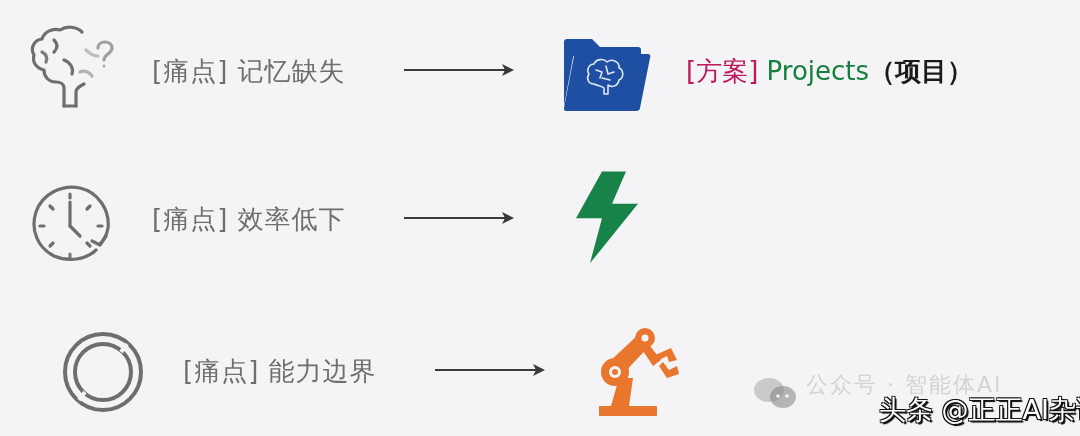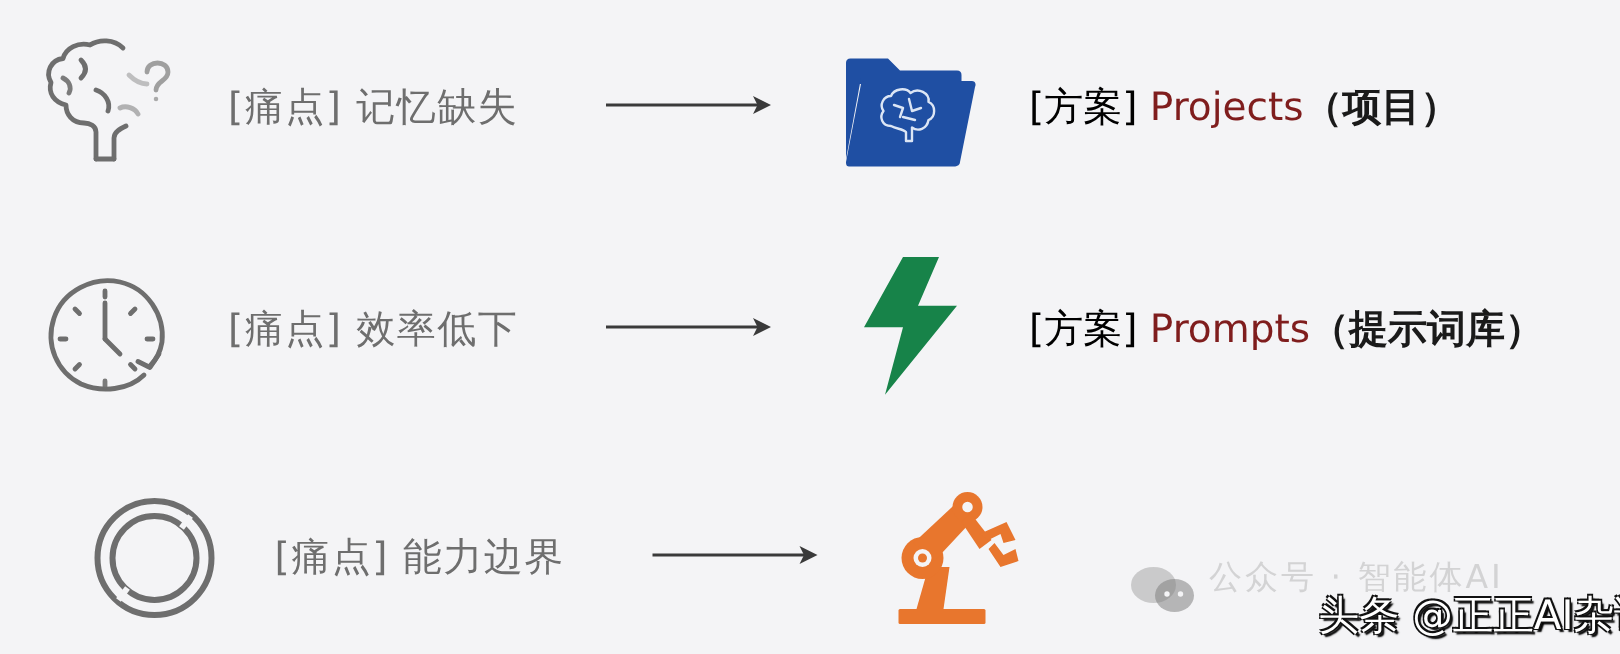--- a/index.html
+++ b/index.html
@@ -17,22 +17,22 @@
   .pain-text {
     position:absolute; left:152px; top:42px;
     font-size:26px; color:#6e6e6e; letter-spacing:1px; white-space:nowrap;
   }
   .arrow { position:absolute; left:402px; top:50px; width:114px; height:16px; }
   .sol-icon { position:absolute; left:558px; top:10px; width:96px; height:96px; }
   .sol-text {
     position:absolute; left:686px; top:42px;
     font-size:26px; color:#1e1e1e; white-space:nowrap;
   }
-  .sol-text .tag { color:#000000; font-weight:normal; }
-  .sol-text .name { color:#7f1d1d; }
+  .sol-text .tag { color:#be185d; font-weight:normal; }
+  .sol-text .name { color:#15803d; }
   .sol-text .paren { font-weight:bold; color:#1a1a1a; }
   .wechat-icon { position:absolute; left:752px; top:375px; width:46px; height:36px; }
   .watermark-wechat-text {
     position:absolute; left:806px; top:370px;
     font-size:22px; color:rgba(170,170,170,0.45); white-space:nowrap; letter-spacing:2px;
   }
   .watermark-toutiao {
     position:absolute; left:836px; top:392px;
     font-size:27px; color:#ffffff; white-space:nowrap;
     text-shadow: 1px 1px 0 #111, -1px -1px 0 #111, 1px -1px 0 #111, -1px 1px 0 #111, 2px 2px 1px #000;
@@ -93,24 +93,20 @@
     <line x1="66" y1="76" x2="63" y2="73"></line>
   </svg>
   <div class="pain-text">[痛点] 效率低下</div>
   <svg class="arrow" viewBox="0 0 114 16">
     <line x1="2" y1="8" x2="104" y2="8" stroke="#3a3a3a" stroke-width="2"></line>
     <path d="M100 2 L112 8 L100 14 L103 8 Z" fill="#3a3a3a"></path>
   </svg>
   <svg class="sol-icon" viewBox="0 0 96 96">
     <path d="M44 6 H68 L54 42 H80 L32 108 L44 58 H18 Z" fill="#178349" transform="translate(0,-4) scale(1,0.9)"></path>
   </svg>
-  <div class="sol-text">
-    <span class="tag">[方案]</span>
-    <span class="name">Prompts</span><span class="paren">（提示词库）</span>
-  </div>
 </div>
 
 <div class="row row3">
   <svg class="pain-icon" viewBox="0 0 96 96" fill="none" stroke="#6e6e6e" stroke-width="4">
     <circle cx="48" cy="50" r="38"></circle>
     <circle cx="48" cy="50" r="28"></circle>
     <line x1="72" y1="22" x2="66" y2="30" stroke="#f4f4f6" stroke-width="4"></line>
     <line x1="24" y1="78" x2="30" y2="70" stroke="#f4f4f6" stroke-width="4"></line>
   </svg>
   <div class="pain-text">[痛点] 能力边界</div>

